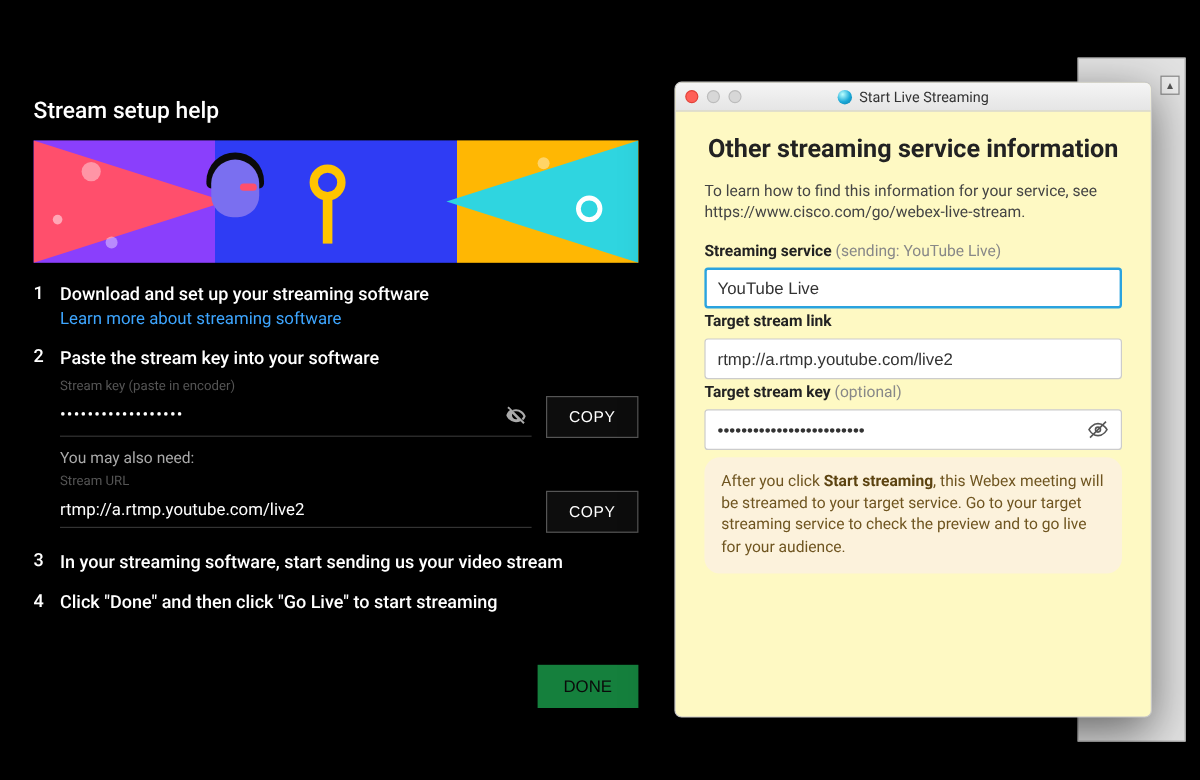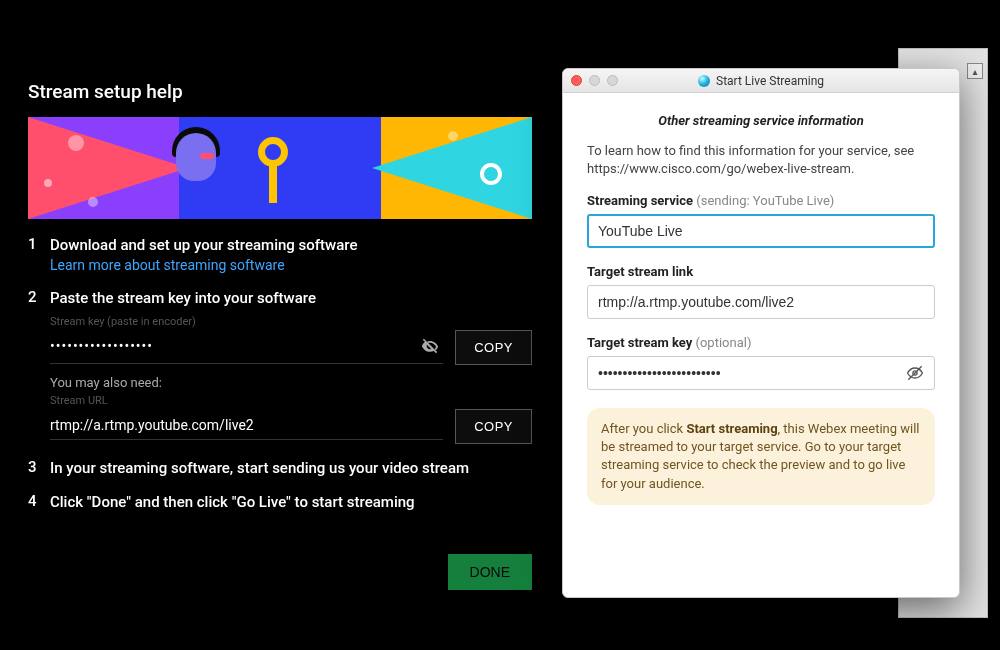--- a/index.html
+++ b/index.html
@@ -94,44 +94,44 @@
     background:#e2e2e2; border:1px solid #bdbdbd; box-shadow:0 2px 6px rgba(0,0,0,.35);
   }
   .scroll-thumb {
     position:absolute; right:4px; top:14px; width:16px; height:16px;
     border:1px solid #888; background:#eee; display:flex; align-items:center; justify-content:center;
     font-size:10px; color:#555;
   }
 
   .macwin {
     position:absolute; left:562px; top:68px; width:398px; height:530px;
-    background:#ffffff; border-radius:6px; box-shadow:0 12px 40px rgba(0,0,0,.55);
+    background:#fef9c3; border-radius:6px; box-shadow:0 12px 40px rgba(0,0,0,.55);
     display:flex; flex-direction:column; overflow:hidden;
     border:1px solid #c8c8c8;
   }
   .titlebar {
     height:24px; background:linear-gradient(#f5f5f5,#e5e5e5);
     border-bottom:1px solid #d0d0d0; display:flex; align-items:center;
     position:relative; font-size:12px; color:#333;
   }
   .traffic { position:absolute; left:8px; top:6px; display:flex; gap:7px; }
   .tl { width:11px; height:11px; border-radius:50%; }
   .tl.red { background:#ff5f57; border:0.5px solid #e24238; }
   .tl.gray { background:#d7d7d7; border:0.5px solid #bcbcbc; }
   .titlebar .ttl { margin:0 auto; display:flex; align-items:center; gap:6px; }
   .globe { width:12px; height:12px; border-radius:50%; background:radial-gradient(circle at 35% 30%, #bff 0%, #1aa9d8 55%, #0e7aa4 100%); }
 
   .maccontent { padding:20px 24px 18px 24px; color:#222; font-size:14px; flex:1; display:flex; flex-direction:column; }
-  .maccontent h2 { text-align:center; font-size:13px; font-weight:700; margin-bottom:14px;font-style:italic; }
+  .maccontent h2 { text-align:center; font-size:21px; font-weight:700; margin-bottom:14px; }
   .lede { font-size:13px; color:#444; line-height:1.35; margin-bottom:16px; }
   .flabel { font-size:13px; font-weight:700; margin-bottom:6px; }
   .flabel .hint { font-weight:400; color:#888; }
   .macinput {
     width:100%; border:1px solid #ccc; border-radius:3px; padding:8px 10px;
-    font-size:14px; color:#333; margin-bottom:16px; outline:none;
+    font-size:14px; color:#333; margin-bottom:4px; outline:none;
   }
   .macinput.focus { border:2px solid #2aa3df; padding:7px 9px; }
   .keywrap { position:relative; }
   .keywrap .eyeoff2 {
     position:absolute; right:10px; top:7px; width:20px; height:20px; cursor:pointer;
     display:flex; align-items:center; justify-content:center; color:#555;
   }
   .notice {
     background:#fcf2dc; border-radius:13px; padding:12px 14px; font-size:13px;
     color:#6f5520; line-height:1.4; margin-top:2px;

